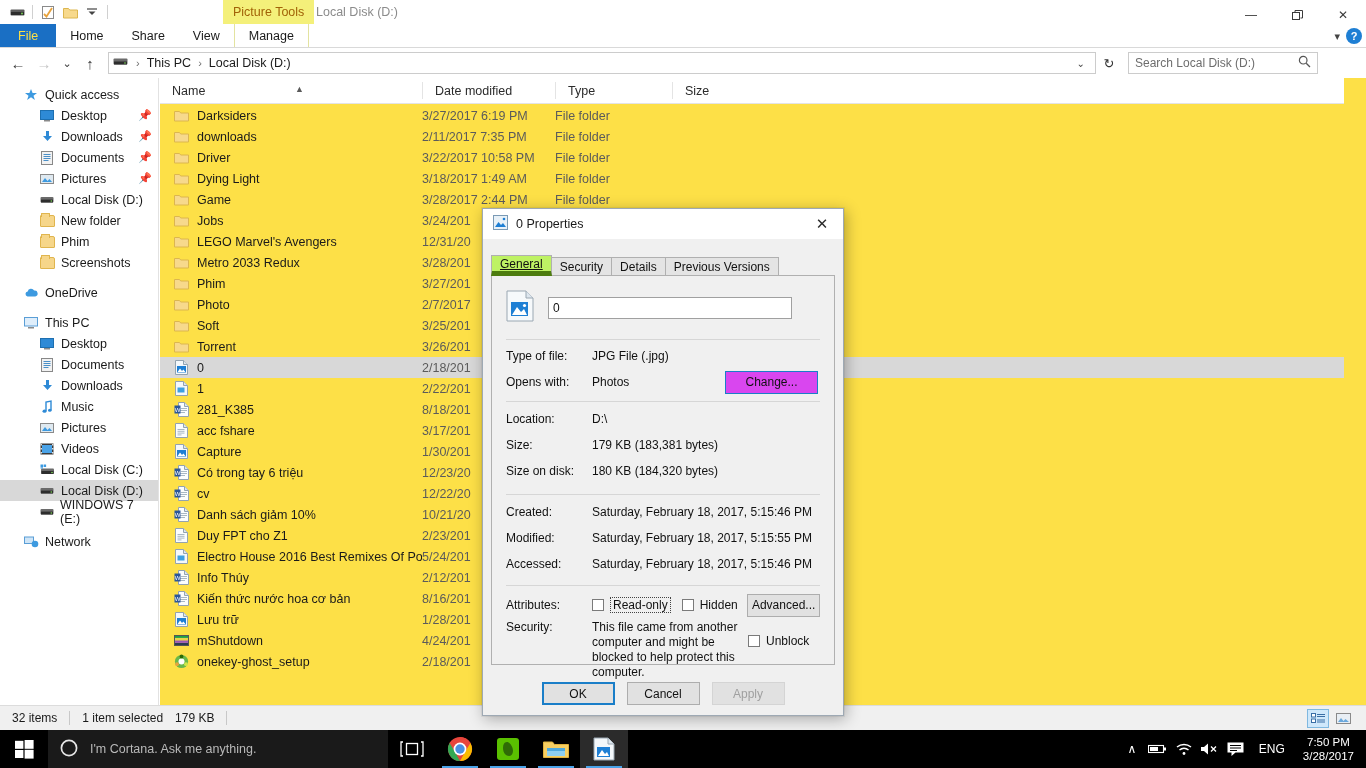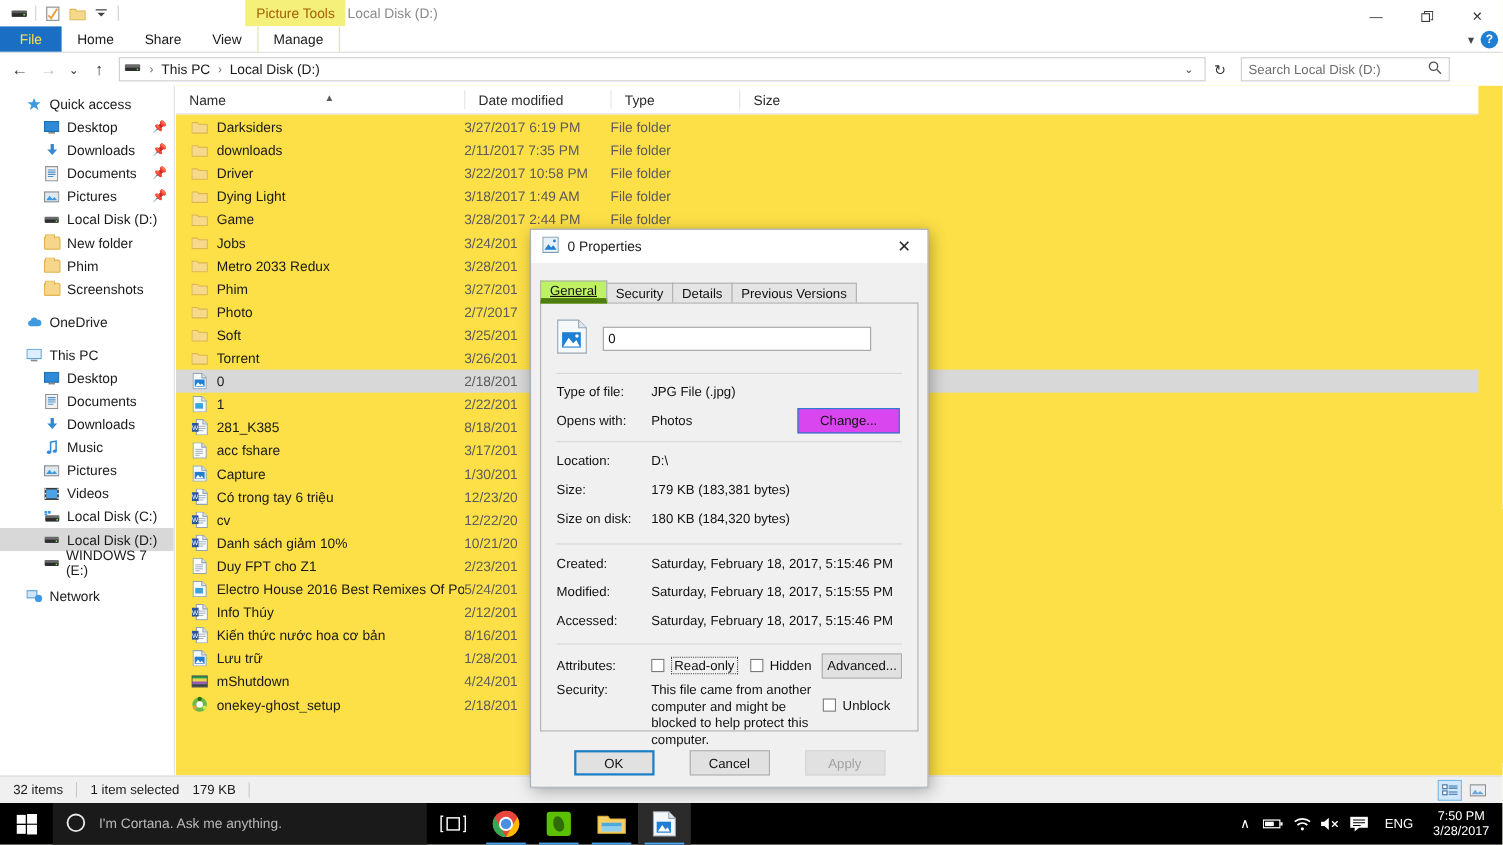--- a/index.html
+++ b/index.html
@@ -169,21 +169,21 @@
   .prop-val { flex:1; }
   .btn { border:1px solid #adadad; background:#e1e1e1; font-size:12px; color:#111;
          height:23px; display:flex; align-items:center; justify-content:center; }
   .btn.change { width:93px; border:1px solid #1a7ec8; background:#d946ef;text-align:right; }
   .btn.advanced { width:84px; }
   .cb { width:12px; height:12px; border:1px solid #7a7a7a; background:#fff; flex:0 0 12px; margin-right:6px; }
   .cbwrap { display:flex; align-items:center; font-size:12px; color:#111; }
   .focusdotted { border:1px dotted #444; padding:0 2px; }
 
   .dlg-buttons { position:absolute; left:0; bottom:10px; width:360px; display:flex;
-                 justify-content:center; gap:32px; }
+                 justify-content:center; gap:12px; }
   .dbtn { width:73px; height:23px; border:1px solid #adadad; background:#e1e1e1;
           display:flex; align-items:center; justify-content:center; font-size:12px; color:#111; }
   .dbtn.default { border:2px solid #1a7ec8; background:#e1e1e1; }
   .dbtn.disabled { color:#a0a0a0; border:1px solid #d4d4d4; }
 
   
   .folder-ico { width:15px; height:12px; background:#f6d68a; border:1px solid #e0b54e;
                 border-radius:1px 2px 1px 1px; position:relative; }
   .folder-ico:after { content:""; position:absolute; left:0; top:-3px; width:7px; height:3px;
                       background:#f6d68a; border:1px solid #e0b54e; border-bottom:none; border-radius:1px 1px 0 0; }
@@ -580,20 +580,33 @@
           <div class="row">
             <div class="cell-name">
               <span class="fi">
                 <svg width="15" height="13" viewBox="0 0 15 13">
                   <path d="M0.5 2.5 h5 l1.2 1.5 h7.8 v8 h-14 z" fill="#f7d98c" stroke="#dcb64f"></path>
                 </svg>
               </span>
               <span>Jobs</span>
             </div>
             <div class="cell-date">3/24/201</div>
+            <div class="cell-type"></div>
+            <div class="cell-size"></div>
+          </div>
+          <div class="row">
+            <div class="cell-name">
+              <span class="fi">
+                <svg width="15" height="13" viewBox="0 0 15 13">
+                  <path d="M0.5 2.5 h5 l1.2 1.5 h7.8 v8 h-14 z" fill="#f7d98c" stroke="#dcb64f"></path>
+                </svg>
+              </span>
+              <span>LEGO Marvel's Avengers</span>
+            </div>
+            <div class="cell-date">12/31/20</div>
             <div class="cell-type"></div>
             <div class="cell-size"></div>
           </div>
           <div class="row">
             <div class="cell-name">
               <span class="fi">
                 <svg width="15" height="13" viewBox="0 0 15 13">
                   <path d="M0.5 2.5 h5 l1.2 1.5 h7.8 v8 h-14 z" fill="#f7d98c" stroke="#dcb64f"></path>
                 </svg>
               </span>

